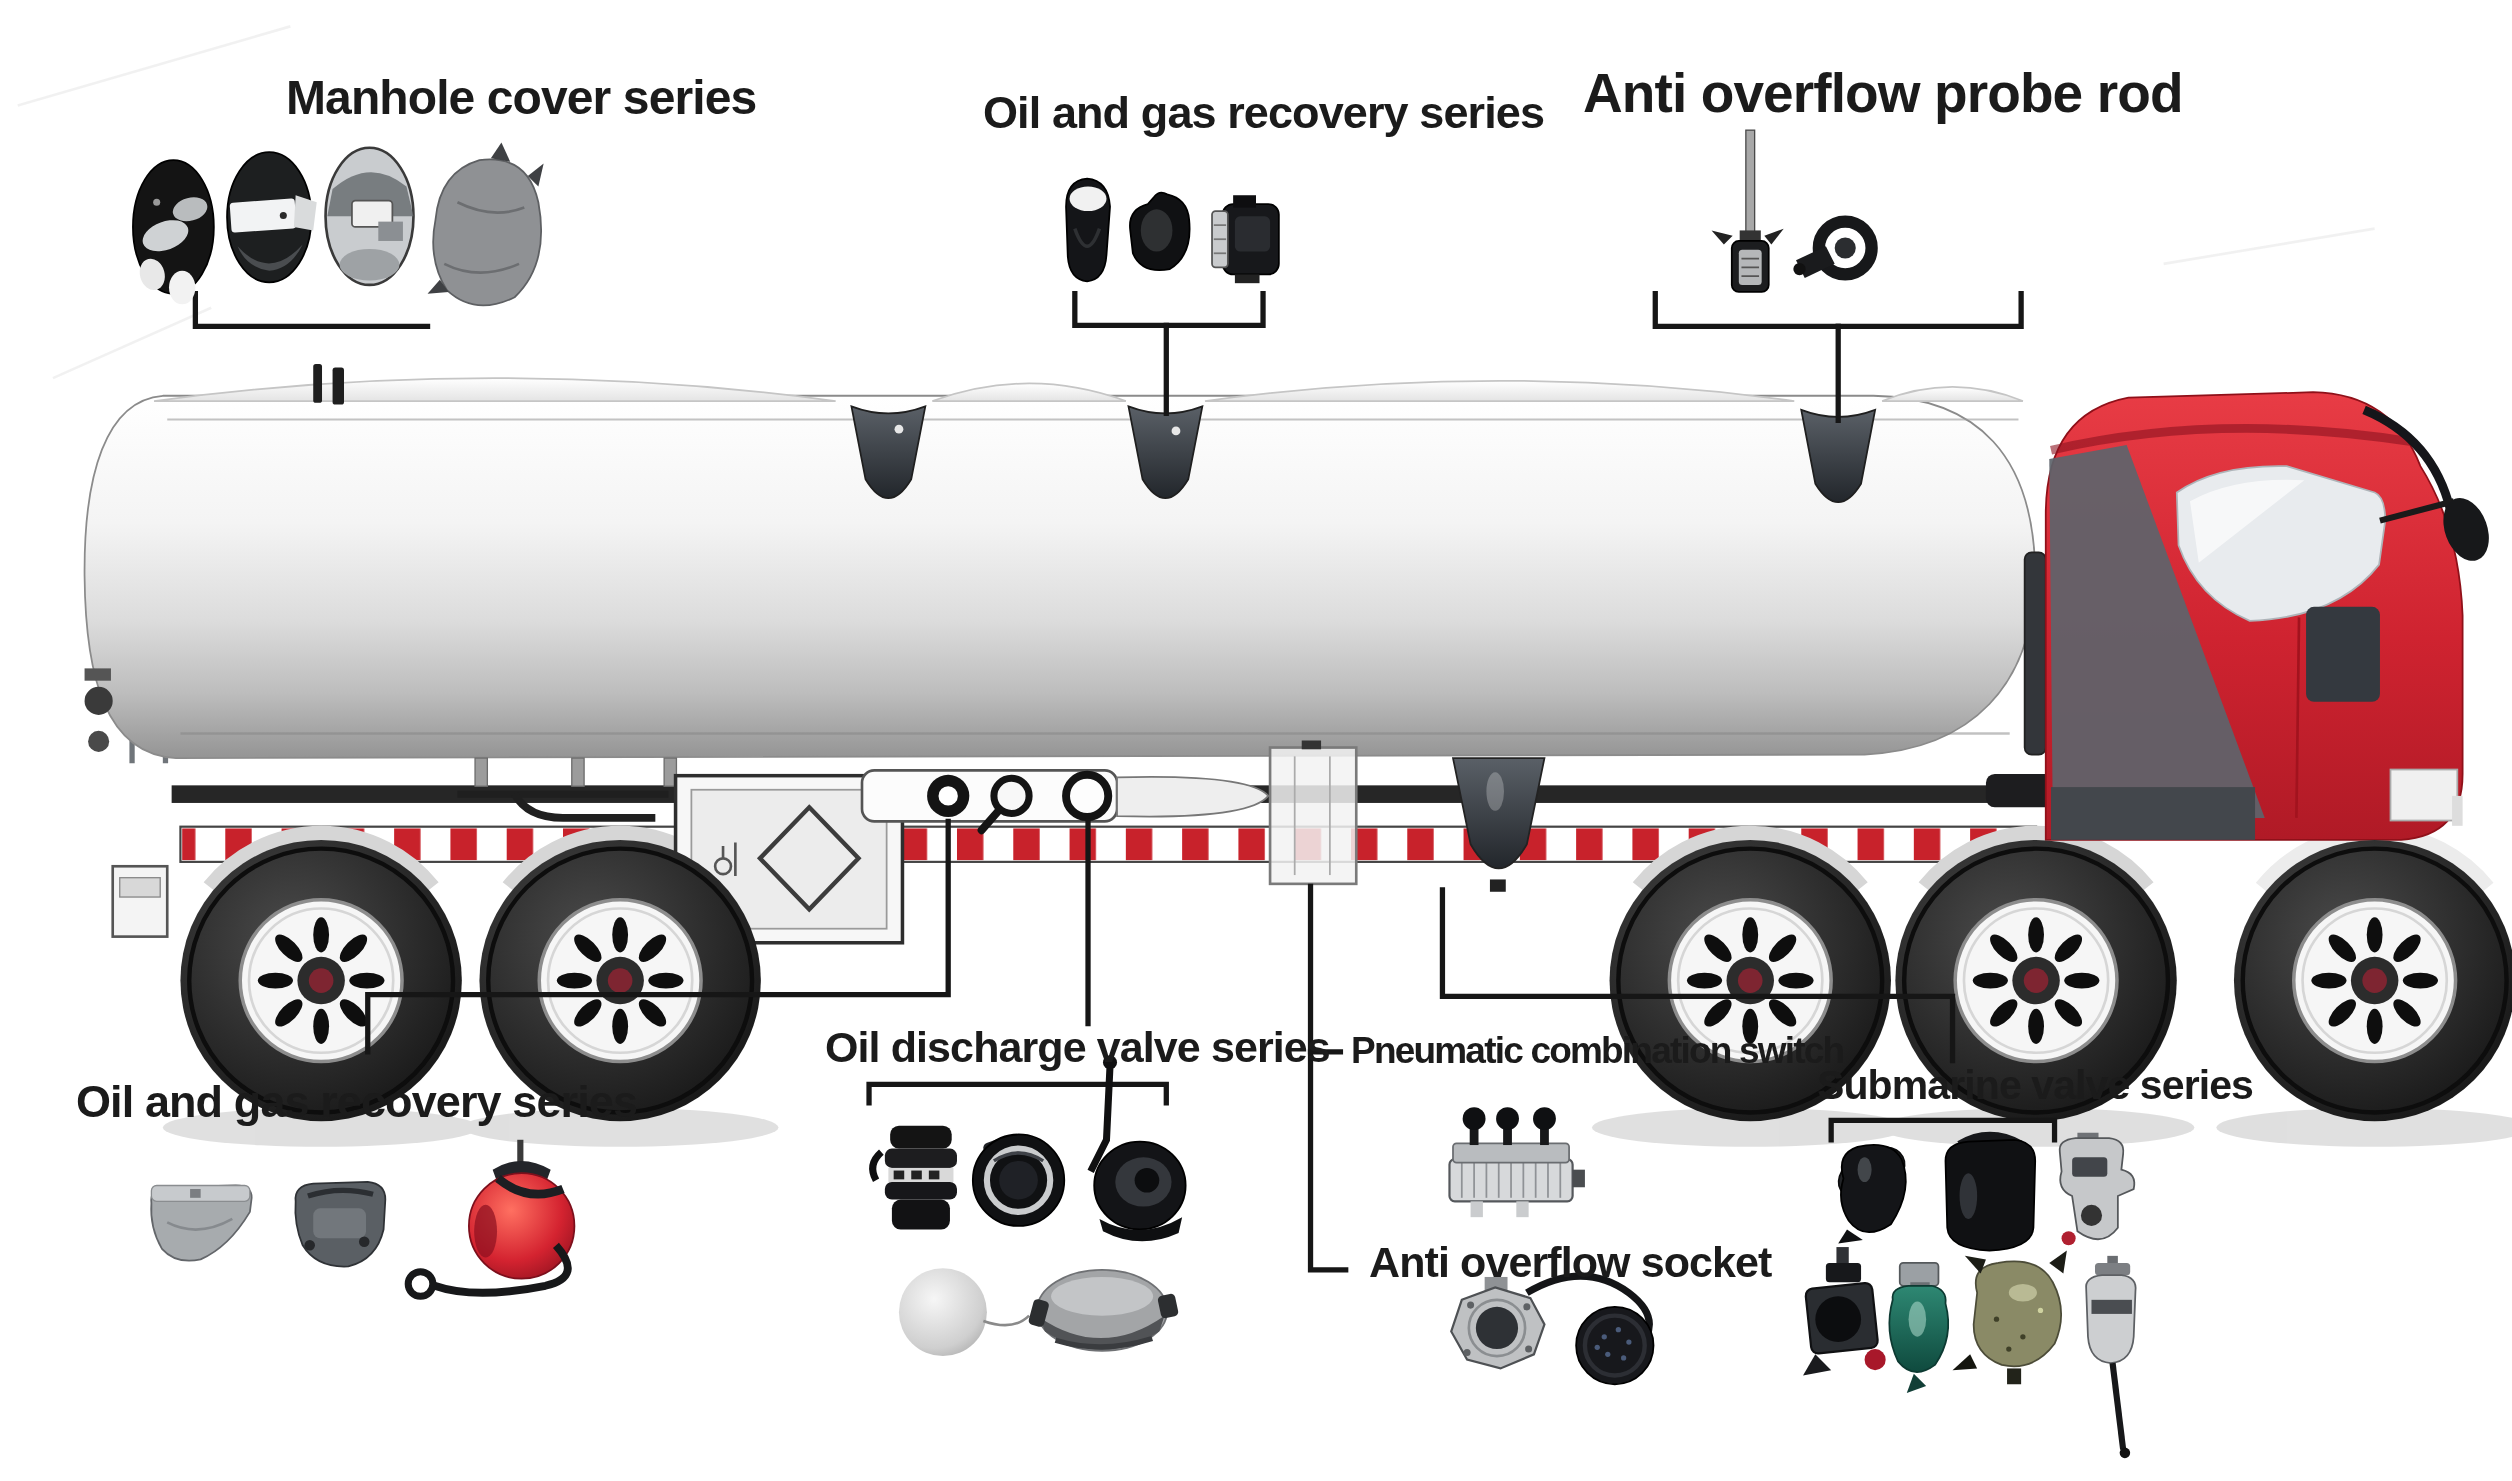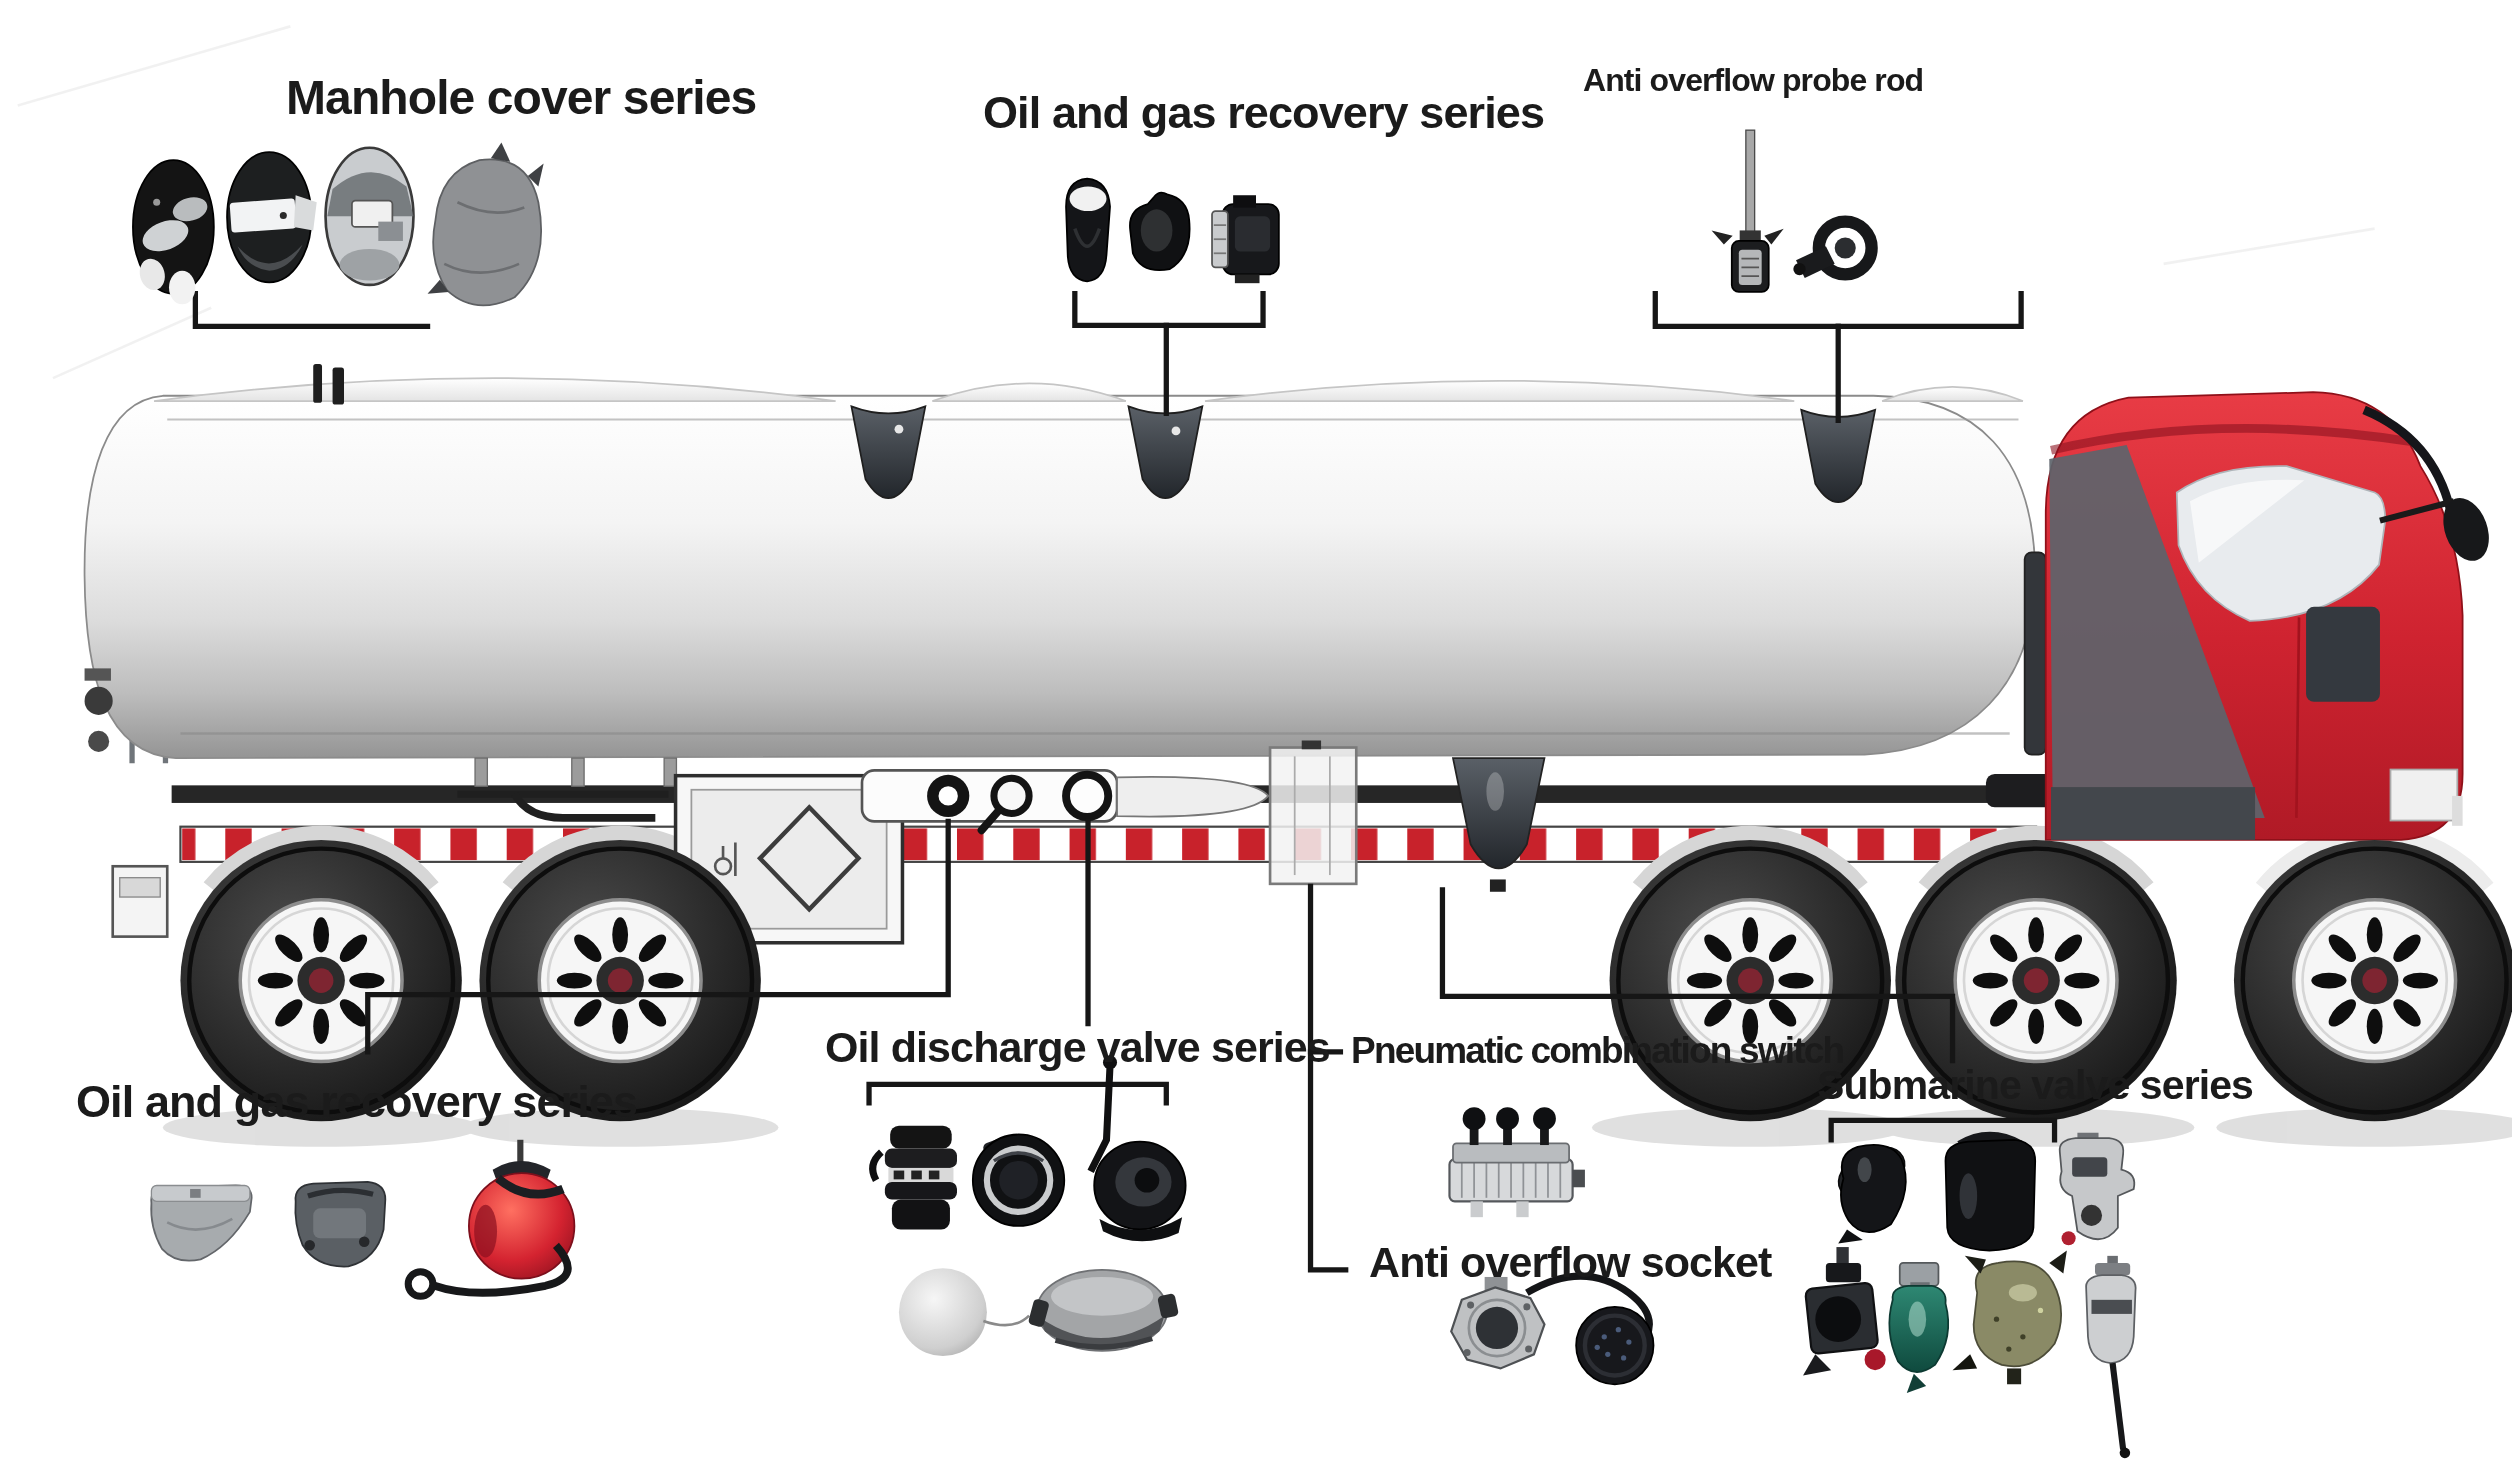--- a/index.html
+++ b/index.html
@@ -15,21 +15,21 @@
   .lbl{
     position:absolute;
     font-weight:700;
     color:#1b1b1b;
     letter-spacing:-0.9px;
     white-space:nowrap;
     line-height:1.1;
   }
   .lbl-manhole   {left:286px;  top:72px;   font-size:48px;}
   .lbl-oilgas-top{left:983px; top:88px;  font-size:45px;}
-  .lbl-probe     {left:1583px; top:63px;   font-size:32px;}
+  .lbl-probe     {left:1583px; top:63px;   font-size:55px;}
   .lbl-oilgas-bot{left:76px;   top:1077px; font-size:45px;}
   .lbl-discharge {left:825px;  top:1024px; font-size:43px;}
   .lbl-pneumatic {left:1351px; top:1031px; font-size:37px; letter-spacing:-1.8px;}
   .lbl-socket    {left:1369px; top:1239px; font-size:43px;}
   .lbl-submarine {left:1817px; top:1063px; font-size:41px;}
 </style>
 </head>
 <body>
 
 <div id="stage">

